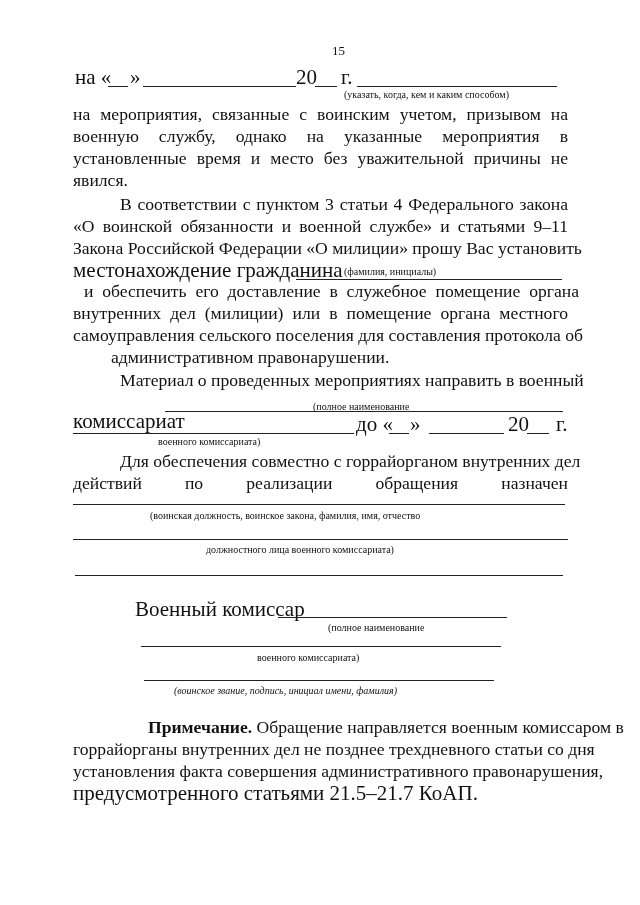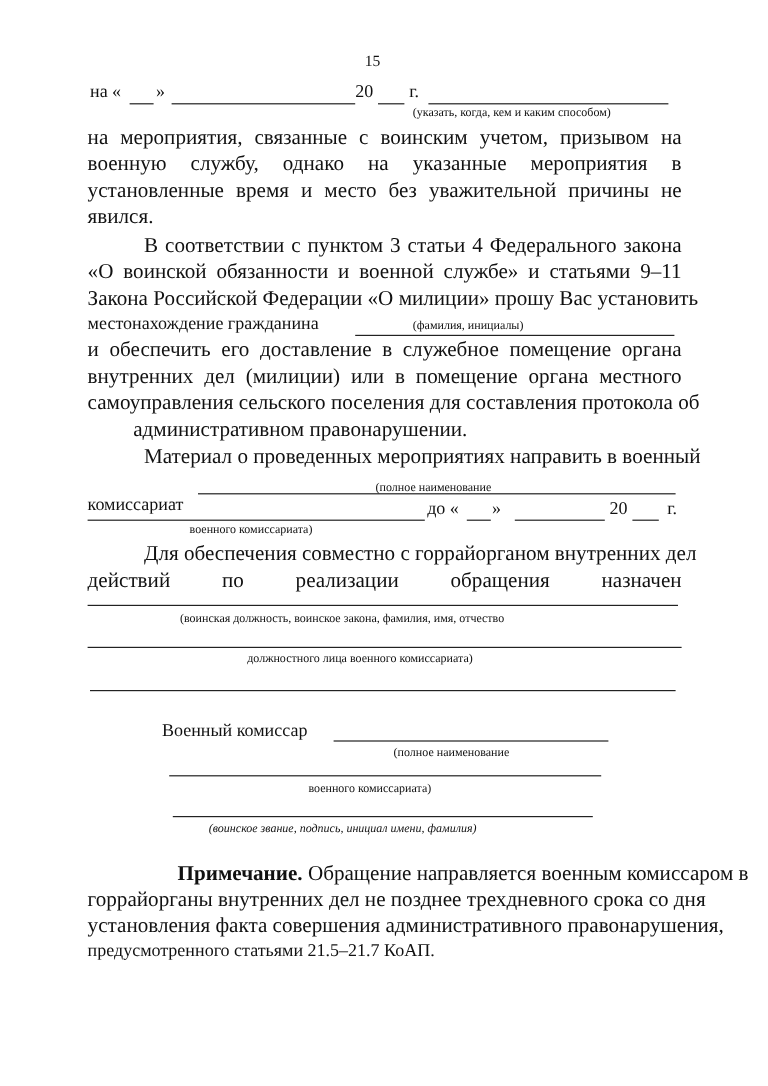--- a/index.html
+++ b/index.html
@@ -1,32 +1,32 @@
 <!DOCTYPE html>
 <html><head>
 <meta charset="utf-8">
 <style>
   html, body { margin: 0; padding: 0; background: #ffffff; }
   body { width: 640px; height: 905px; position: relative; overflow: hidden;
          font-family: "Liberation Serif", "DejaVu Serif", serif; color: #111; }
   .abs { position: absolute; white-space: nowrap; }
-  .txt { font-size: 15px; line-height: 22px; }
+  .txt { font-size: 21px; line-height: 22px; }
   .small { font-size: 10px; line-height: 14px; }
   .line { position: absolute; height: 0; border-top: 1px solid #222; }
   .just { position: absolute; left: 73px; width: 495px; font-size: 17.6px; line-height: 22px;
           text-align: justify; text-align-last: justify; white-space: nowrap; }
   .just.last { text-align-last: left; }
   .indent { padding-left: 47px; box-sizing: border-box; }
   .bold { font-weight: bold; margin-left: 28px; }
   .pagenum { font-size: 13px; }
 </style>
 </head>
 <body>
 
-<div class="abs pagenum" style="left:304px; top:43px;">15</div>
+<div class="abs pagenum" style="left:332px; top:43px;">15</div>
 
 <div class="abs txt" style="left:75px; top:66px;">на «</div>
 <div class="line" style="left:108px; width:20px; top:86px;"></div>
 <div class="abs txt" style="left:130px; top:66px;">»</div>
 <div class="line" style="left:143px; width:153px; top:86px;"></div>
 <div class="abs txt" style="left:296px; top:66px;">20</div>
 <div class="line" style="left:315px; width:22px; top:86px;"></div>
 <div class="abs txt" style="left:341px; top:66px;">г.</div>
 <div class="line" style="left:357px; width:200px; top:86px;"></div>
 <div class="abs small" style="left:344px; top:88px;">(указать, когда, кем и каким способом)</div>
@@ -36,21 +36,21 @@
 <div class="just" style="top:147px;">установленные время и место без уважительной причины не</div>
 <div class="just last" style="top:169px;">явился.</div>
 
 <div class="just indent" style="top:193px;">В соответствии с пунктом 3 статьи 4 Федерального закона</div>
 <div class="just" style="top:215px;">«О воинской обязанности и военной службе» и статьями 9–11</div>
 <div class="just" style="top:237px;">Закона Российской Федерации «О милиции» прошу Вас установить</div>
 <div class="abs txt" style="left:73px; top:259px;">местонахождение гражданина</div>
 <div class="line" style="left:296px; width:266px; top:279px;"></div>
 <div class="abs small" style="left:344px; top:265px;">(фамилия, инициалы)</div>
 
-<div class="just" style="top:280px;">и обеспечить его доставление в служебное помещение органа</div>
+<div class="just" style="top:280px;margin-left:11px;">и обеспечить его доставление в служебное помещение органа</div>
 <div class="just" style="top:302px;">внутренних дел (милиции) или в помещение органа местного</div>
 <div class="just" style="top:324px;">самоуправления сельского поселения для составления протокола об</div>
 <div class="just last" style="top:346px;margin-left:38px;">административном правонарушении.</div>
 
 <div class="just indent" style="top:369px;">Материал о проведенных мероприятиях направить в военный</div>
 <div class="abs txt" style="left:73px; top:410px;">комиссариат</div>
 <div class="line" style="left:165px; width:398px; top:411px;"></div>
 <div class="abs small" style="left:313px; top:400px;">(полное наименование</div>
 <div class="line" style="left:73px; width:281px; top:433px;"></div>
 <div class="abs txt" style="left:356px; top:413px;">до «</div>
@@ -72,15 +72,15 @@
 
 <div class="abs txt" style="left:135px; top:598px;">Военный комиссар</div>
 <div class="line" style="left:278px; width:229px; top:617px;"></div>
 <div class="abs small" style="left:328px; top:621px;">(полное наименование</div>
 <div class="line" style="left:141px; width:360px; top:646px;"></div>
 <div class="abs small" style="left:257px; top:651px;">военного комиссариата)</div>
 <div class="line" style="left:144px; width:350px; top:680px;"></div>
 <div class="abs small" style="left:174px; top:684px;font-style:italic;">(воинское звание, подпись, инициал имени, фамилия)</div>
 
 <div class="just indent" style="top:716px;"><span class="bold">Примечание.</span> <span>Обращение направляется военным комиссаром в</span></div>
-<div class="just" style="top:738px;">горрайорганы внутренних дел не позднее трехдневного срока со дня</div>
+<div class="just" style="top:738px;">горрайорганы внутренних дел не позднее трехдневного статьи со дня</div>
 <div class="just" style="top:760px;">установления факта совершения административного правонарушения,</div>
 <div class="abs txt" style="left:73px; top:782px;">предусмотренного статьями 21.5–21.7 КоАП.</div>
 
 </body></html>

